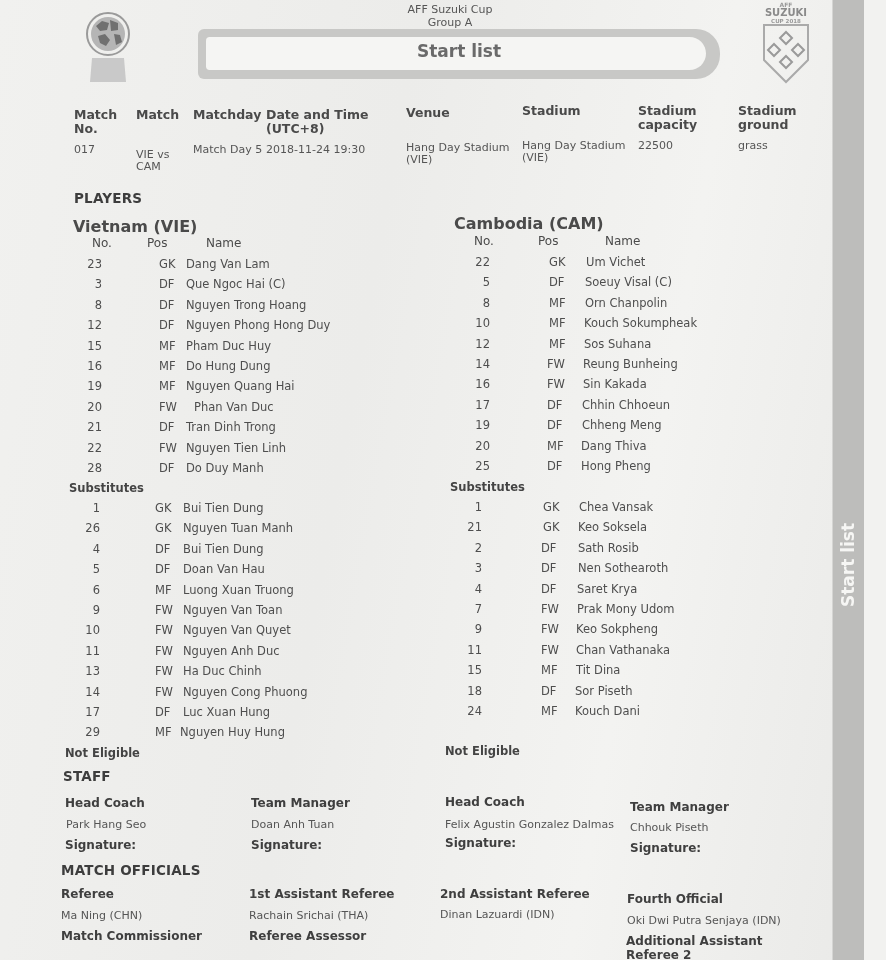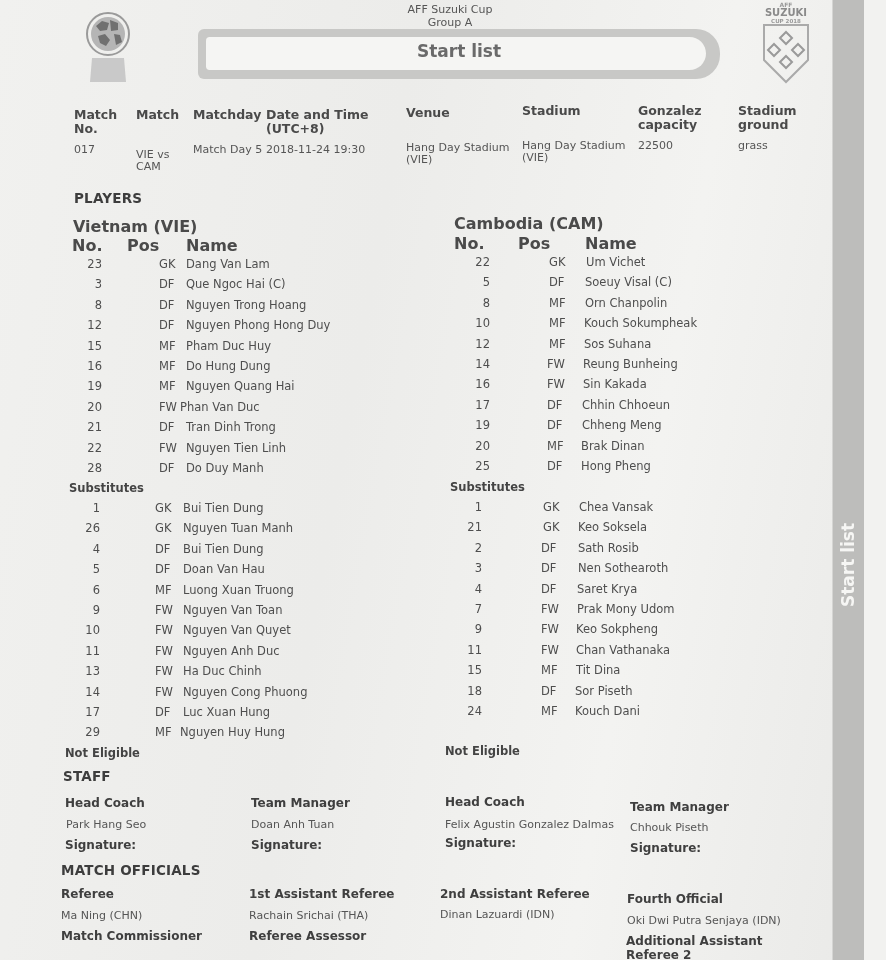--- a/index.html
+++ b/index.html
@@ -56,21 +56,21 @@
   }
 
   
   .info-grid { position: absolute; left: 74px; top: 108px; width: 760px; }
   .info-col { position: absolute; top: 0; }
   .info-head { font-weight: bold; font-size: 12.5px; color: #4a4a4a; line-height: 14px; }
   .info-val { font-size: 11px; color: #555; line-height: 12px; margin-top: 8px; }
 
   .section-title { position: absolute; font-weight: bold; font-size: 13.5px; color: #3d3d3d; letter-spacing: 0.2px; }
   .team-title { position: absolute; font-weight: bold; font-size: 16px; color: #4a4a4a; }
-  .col-head { position: absolute; font-weight: bold; font-size: 16px; color: #4a4a4a; }
+  .col-head { position: absolute; font-weight: normal; font-size: 12px; color: #4a4a4a; margin-left: 20px; }
   .sub-title { position: absolute; font-weight: bold; font-size: 11.5px; color: #444; }
 
   .roster { position: absolute; }
   .row { position: relative; height: 20.4px; font-size: 11.5px; color: #4e4e4e; }
   .row .no { position: absolute; width: 30px; text-align: right; }
   .row .pos { position: absolute; margin-left: 31px; }
   .row .name { position: absolute; white-space: nowrap; }
 
   .staff-label { position: absolute; font-weight: bold; font-size: 12px; color: #3f3f3f; white-space: nowrap; }
   .staff-value { position: absolute; font-size: 11px; color: #555; white-space: nowrap; }
@@ -136,21 +136,21 @@
     </div>
     <div class="info-col" style="left:332px;width:110px;top:-2px;">
       <div class="info-head">Venue</div>
       <div class="info-val" style="margin-top:22px;">Hang Day Stadium (VIE)</div>
     </div>
     <div class="info-col" style="left:448px;width:110px;top:-4px;">
       <div class="info-head">Stadium</div>
       <div class="info-val" style="margin-top:22px;">Hang Day Stadium (VIE)</div>
     </div>
     <div class="info-col" style="left:564px;width:70px;top:-4px;">
-      <div class="info-head">Gonzalez capacity</div>
+      <div class="info-head">Stadium capacity</div>
       <div class="info-val">22500</div>
     </div>
     <div class="info-col" style="left:664px;width:70px;top:-4px;">
       <div class="info-head">Stadium ground</div>
       <div class="info-val">grass</div>
     </div>
   </div>
 
   <div class="section-title" style="left:74px;top:190px;">PLAYERS</div>
 
@@ -196,21 +196,21 @@
         <span class="name" style="left:114px">Do Hung Dung</span>
       </div>
     <div class="row">
         <span class="no">19</span>
         <span class="pos" style="left:56px">MF</span>
         <span class="name" style="left:114px">Nguyen Quang Hai</span>
       </div>
     <div class="row">
         <span class="no">20</span>
         <span class="pos" style="left:56px">FW</span>
-        <span class="name" style="left:108px">Phan Van Duc</span>
+        <span class="name" style="left:122px">Phan Van Duc</span>
       </div>
     <div class="row">
         <span class="no">21</span>
         <span class="pos" style="left:56px">DF</span>
         <span class="name" style="left:114px">Tran Dinh Trong</span>
       </div>
     <div class="row">
         <span class="no">22</span>
         <span class="pos" style="left:56px">FW</span>
         <span class="name" style="left:114px">Nguyen Tien Linh</span>
@@ -331,21 +331,21 @@
         <span class="name" style="left:122px">Chhin Chhoeun</span>
       </div>
     <div class="row">
         <span class="no">19</span>
         <span class="pos" style="left:56px">DF</span>
         <span class="name" style="left:122px">Chheng Meng</span>
       </div>
     <div class="row">
         <span class="no">20</span>
         <span class="pos" style="left:56px">MF</span>
-        <span class="name" style="left:121px">Brak Dinan</span>
+        <span class="name" style="left:121px">Dang Thiva</span>
       </div>
     <div class="row">
         <span class="no">25</span>
         <span class="pos" style="left:56px">DF</span>
         <span class="name" style="left:121px">Hong Pheng</span>
       </div>
   </div>
 
   <div class="sub-title" style="left:450px;top:480px;">Substitutes</div>
 

